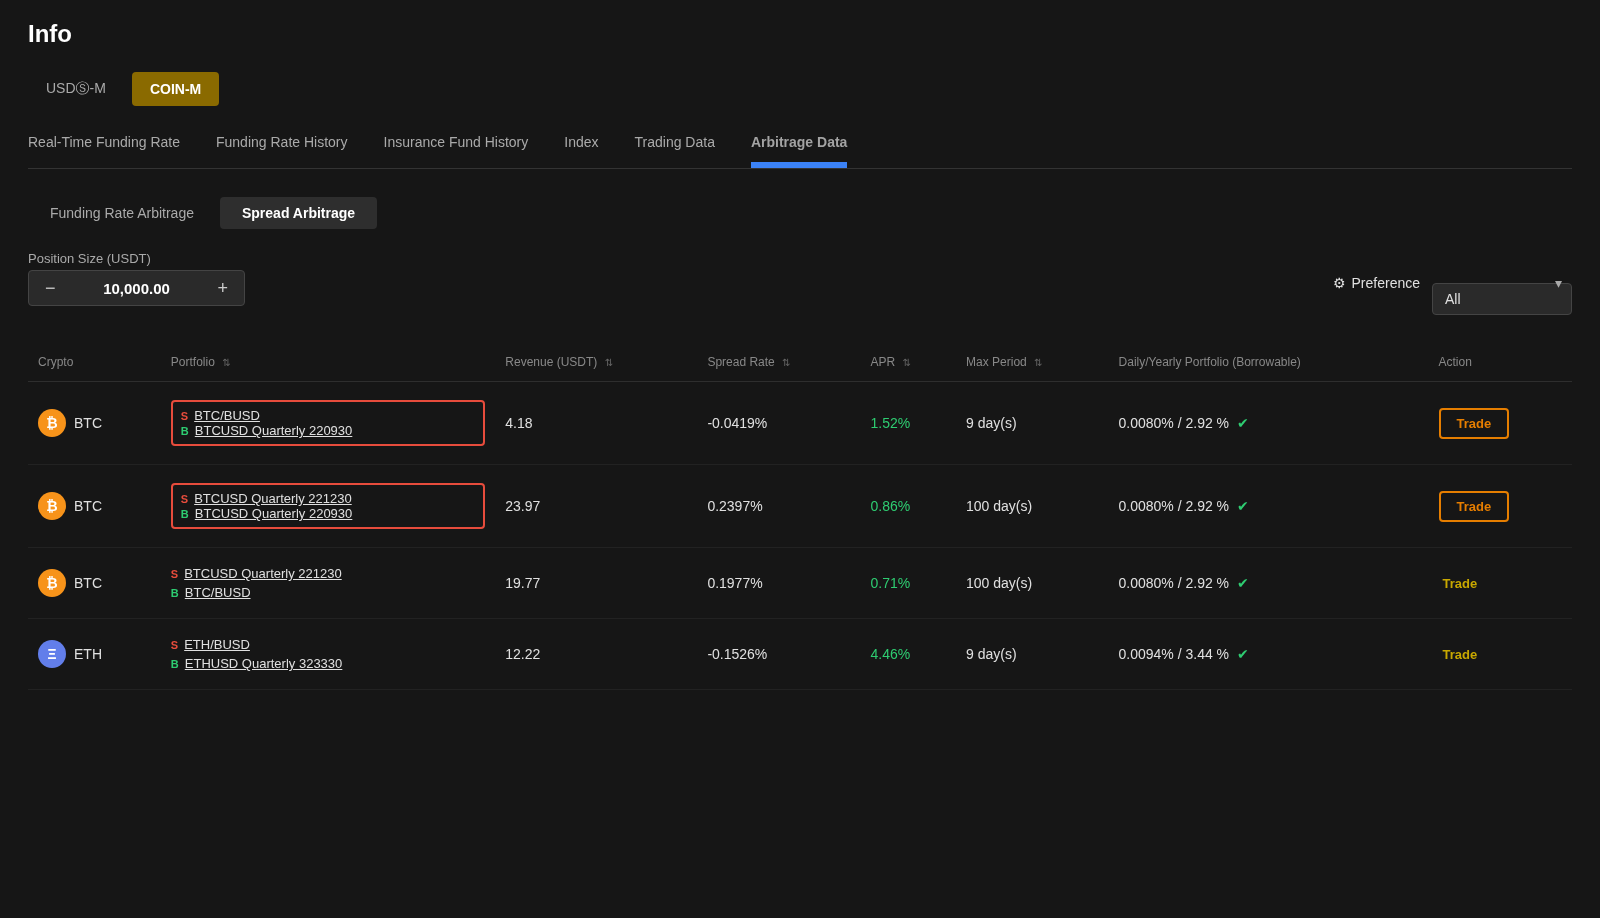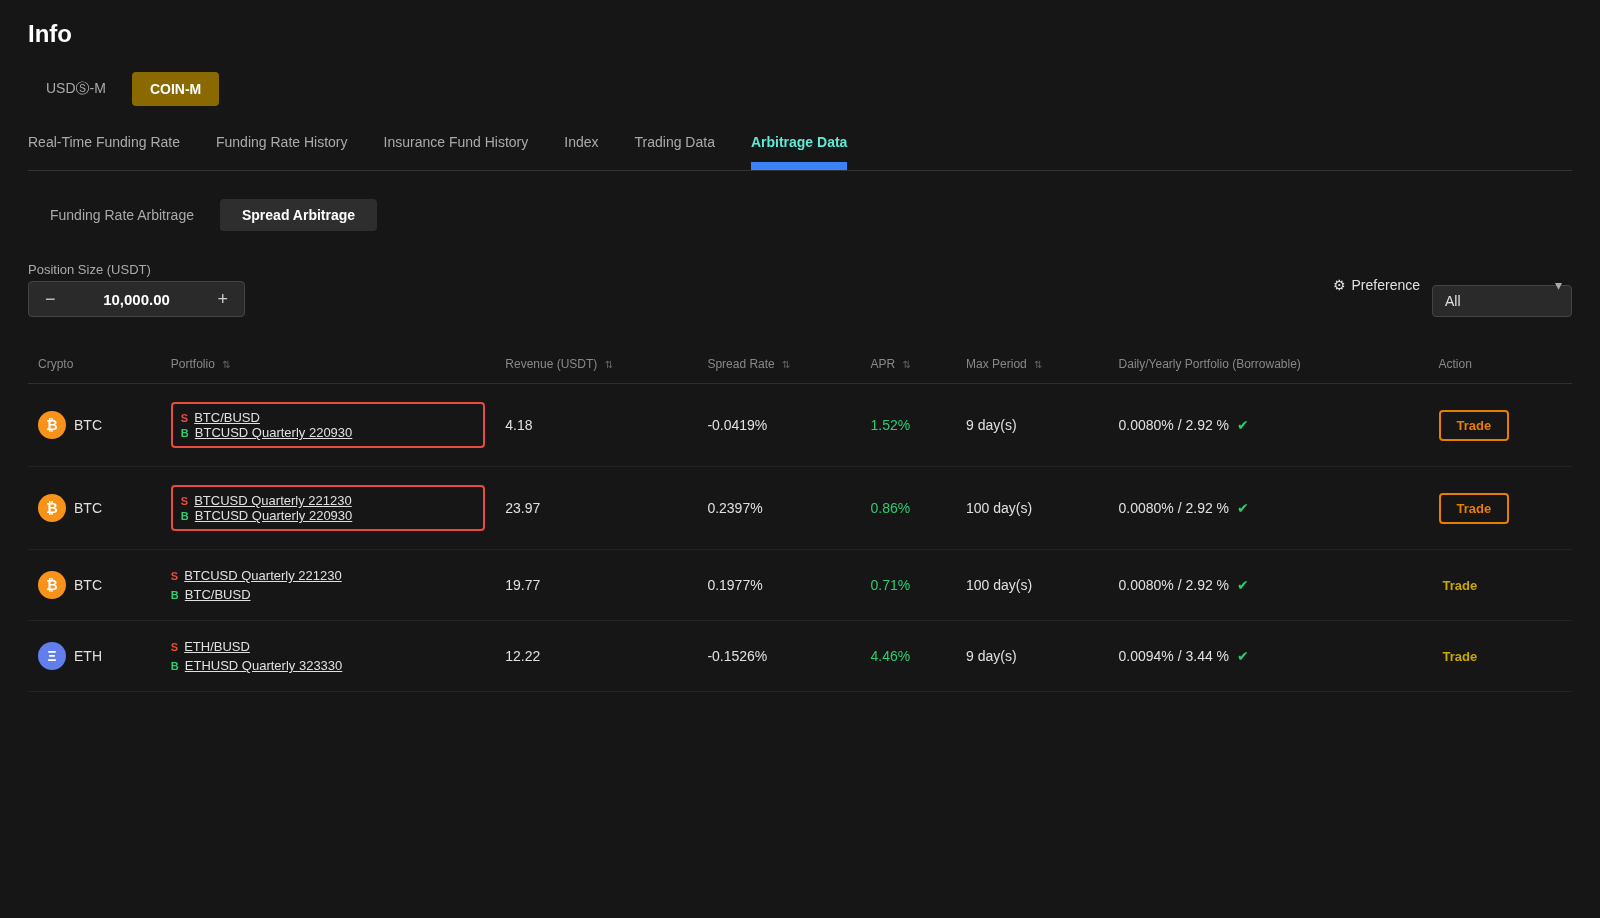--- a/index.html
+++ b/index.html
@@ -29,22 +29,22 @@
     }
     .nav-tab {
       padding-bottom: 12px;
       cursor: pointer;
       font-size: 14px;
       color: #aaaaaa;
       border-bottom: 2px solid transparent;
       white-space: nowrap;
     }
     .nav-tab.active {
-      color: #5eead4;
-      border-bottom: 8px solid #3b82f6;
+      color: #a3a3a3;
+      border-bottom: 6px solid #3b82f6;
       font-weight: 600;
       text-align: center;
     }
     .sub-tabs {
       display: flex;
       gap: 4px;
       margin-bottom: 22px;
     }
     .sub-tab-btn {
       padding: 8px 22px;
@@ -55,21 +55,21 @@
       background: transparent;
       color: #aaaaaa;
     }
     .sub-tab-btn.active {
       background: #2e2e2e;
       color: #ffffff;
       font-weight: 600;
     }
     .position-row {
       display: flex;
-      align-items: flex-end;
+      align-items: flex-start;
       margin-bottom: 28px;
     }
     .position-label {
       font-size: 13px;
       color: #aaaaaa;
     }
     .position-section {
       display: flex;
       flex-direction: column;
       gap: 4px;

